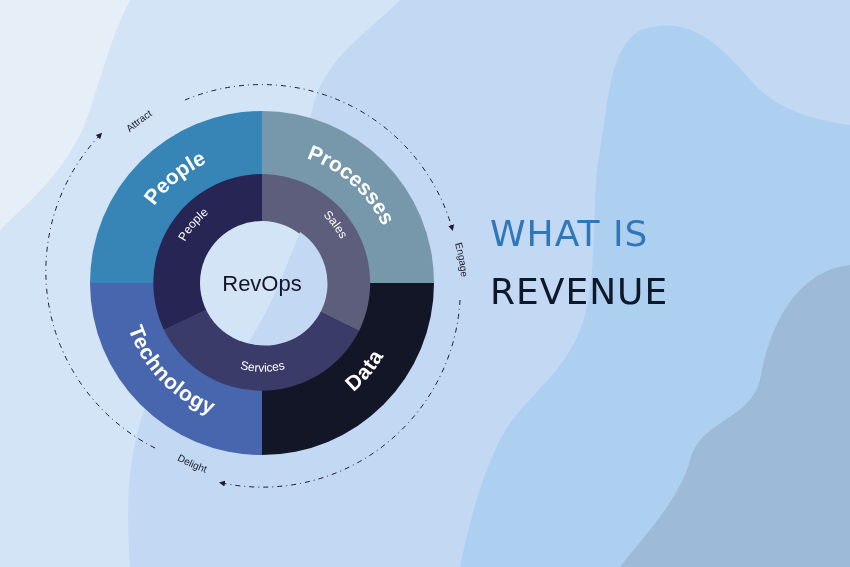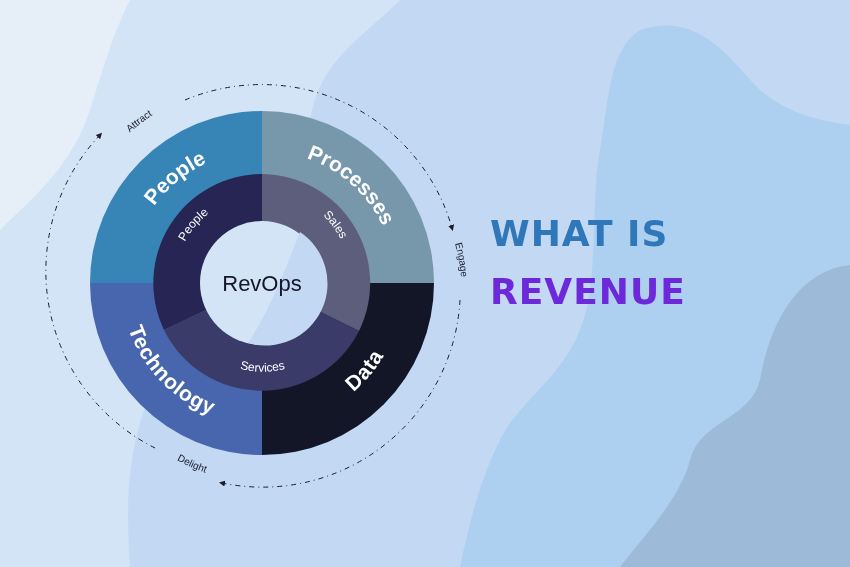--- a/index.html
+++ b/index.html
@@ -1,21 +1,21 @@
 <!DOCTYPE html>
 <html><head>
 <meta charset="utf-8">
 <style>
   html,body{margin:0;padding:0;}
   body{width:850px;height:567px;overflow:hidden;position:relative;background:#c3d8f2;font-family:"Liberation Sans",sans-serif;}
   .bg{position:absolute;left:0;top:0;width:850px;height:567px;}
   .wheel{position:absolute;left:0;top:0;width:850px;height:567px;}
-  .headline{position:absolute;left:490px;top:205px;font-family:"DejaVu Sans",sans-serif;font-weight:bold;font-size:36px;line-height:58px;letter-spacing:1px;}
+  .headline{position:absolute;left:490px;top:205px;font-family:"DejaVu Sans",sans-serif;font-weight:normal;font-size:36px;line-height:58px;letter-spacing:1px;}
   .headline .l1{color:#2f77b8;}
-  .headline .l2,.headline .l3{color:#6d28d9;}
+  .headline .l2,.headline .l3{color:#0f172a;}
 </style>
 </head>
 <body>
 
 <svg class="bg" viewBox="0 0 850 567" width="850" height="567">
   <rect x="0" y="0" width="850" height="567" fill="#c3d8f2"></rect>
   <path d="M0,0 L400,0 C360,40 320,60 310,120 C300,180 290,230 220,300 C150,370 120,430 130,567 L0,567 Z" fill="#d3e4f6"></path>
   <path d="M0,0 L130,0 C110,40 100,80 90,110 C70,170 30,200 0,230 Z" fill="#e6eef7"></path>
   <path d="M640,30 C700,10 730,60 760,90 C790,115 820,120 850,125 L850,567 L460,567 C470,520 480,480 500,440 C520,400 560,380 580,330 C600,280 590,200 600,150 C610,90 610,50 640,30 Z" fill="#aed0f0"></path>
   <path d="M850,265 C800,270 770,320 760,380 C750,420 700,420 690,460 C680,500 640,540 620,567 L850,567 Z" fill="#9dbbd8"></path>

